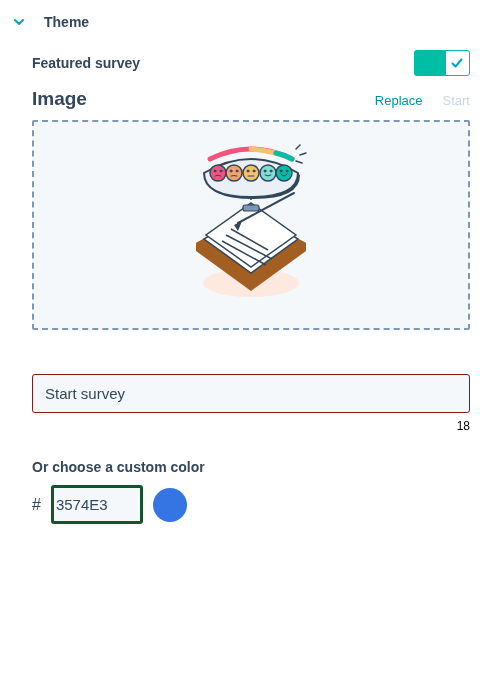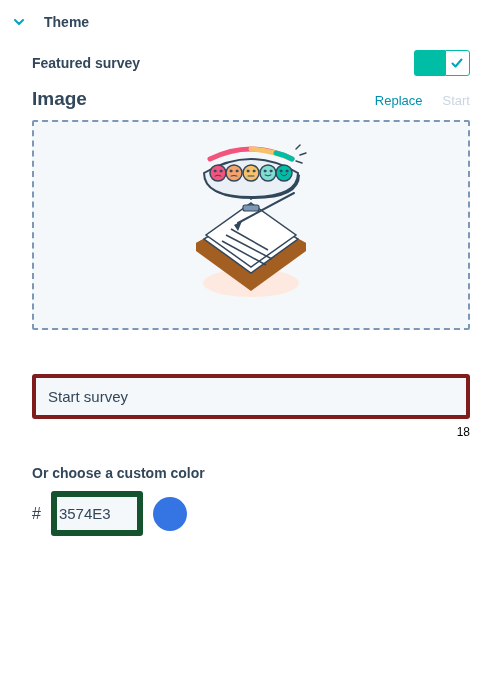--- a/index.html
+++ b/index.html
@@ -87,21 +87,21 @@
   }
   .illus-wrap { width: 150px; }
   .field-group { margin-top: 34px; }
   .text-input {
     width: 100%;
     margin-top: 10px;
     padding: 10px 12px;
     font-size: 15px;
     color: #33475b;
     background: #f5f8fa;
-    border: 4px solid #7f1d1d;
+    border: 1px solid #7f1d1d;
     border-radius: 3px;
   }
   .char-count {
     text-align: right;
     font-size: 12px;
     color: #000000;
     margin-top: 6px;
   }
   .swatches {
     display: flex;
@@ -125,21 +125,21 @@
   .hash {
     font-size: 16px;
     color: #33475b;
   }
   .hex-input {
     width: 92px;
     padding: 8px 2px;
     font-size: 15px;
     color: #33475b;
     background: #f5f8fa;
-    border: 6px solid #14532d;
+    border: 3px solid #14532d;
     border-radius: 3px;
   }
   .custom-swatch {
     width: 34px; height: 34px;
     border-radius: 50%;
   }
 </style>
 </head>
 <body>
 

